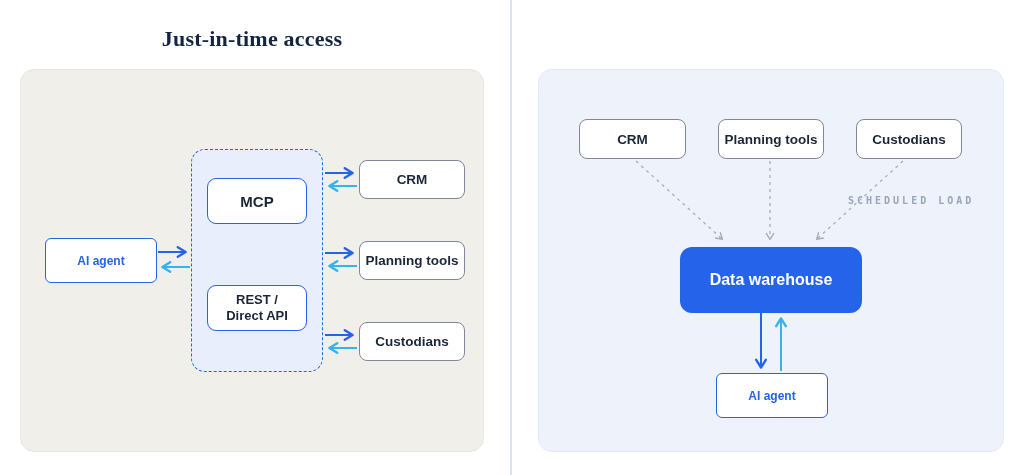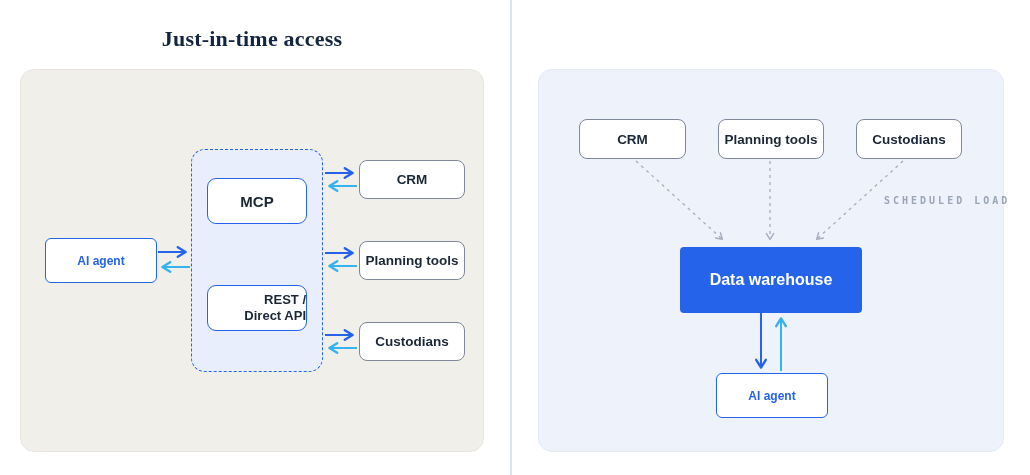--- a/index.html
+++ b/index.html
@@ -101,43 +101,43 @@
     border: 1.5px dashed #2563eb;
     border-radius: 14px;
   }
   .warehouse {
     position: absolute;
     left: 680px;
     top: 247px;
     width: 182px;
     height: 66px;
     background: #2563eb;
-    border-radius: 4px;
+    border-radius: 12px;
     display: flex;
     align-items: center;
     justify-content: center;
     color: #ffffff;
     font-weight: 700;
     font-size: 16px;
   }
   .sched-label {
     position: absolute;
-    left: 884px;
+    left: 848px;
     top: 195px;
     font-family: "DejaVu Sans Mono", monospace;
     font-size: 10px;
     font-weight: 700;
     letter-spacing: 3px;
     color: #9ba5b5;
     white-space: nowrap;
   }
   
   .l-agent      { left: 45px;  top: 238px; width: 112px; height: 45px; }
   .l-mcp        { left: 207px; top: 178px; width: 100px; height: 46px; }
-  .l-rest       { left: 207px; top: 285px; width: 100px; height: 46px; align-items: flex-end; }
+  .l-rest       { left: 207px; top: 285px; width: 100px; height: 46px; }
   .l-crm        { left: 359px; top: 160px; width: 106px; height: 39px; }
   .l-planning   { left: 359px; top: 241px; width: 106px; height: 39px; }
   .l-custodians { left: 359px; top: 322px; width: 106px; height: 39px; }
   
   .r-crm        { left: 579px; top: 119px; width: 107px; height: 40px; }
   .r-planning   { left: 718px; top: 119px; width: 106px; height: 40px; }
   .r-custodians { left: 856px; top: 119px; width: 106px; height: 40px; }
   .r-agent      { left: 716px; top: 373px; width: 112px; height: 45px; }
 
   .arrow-layer {

